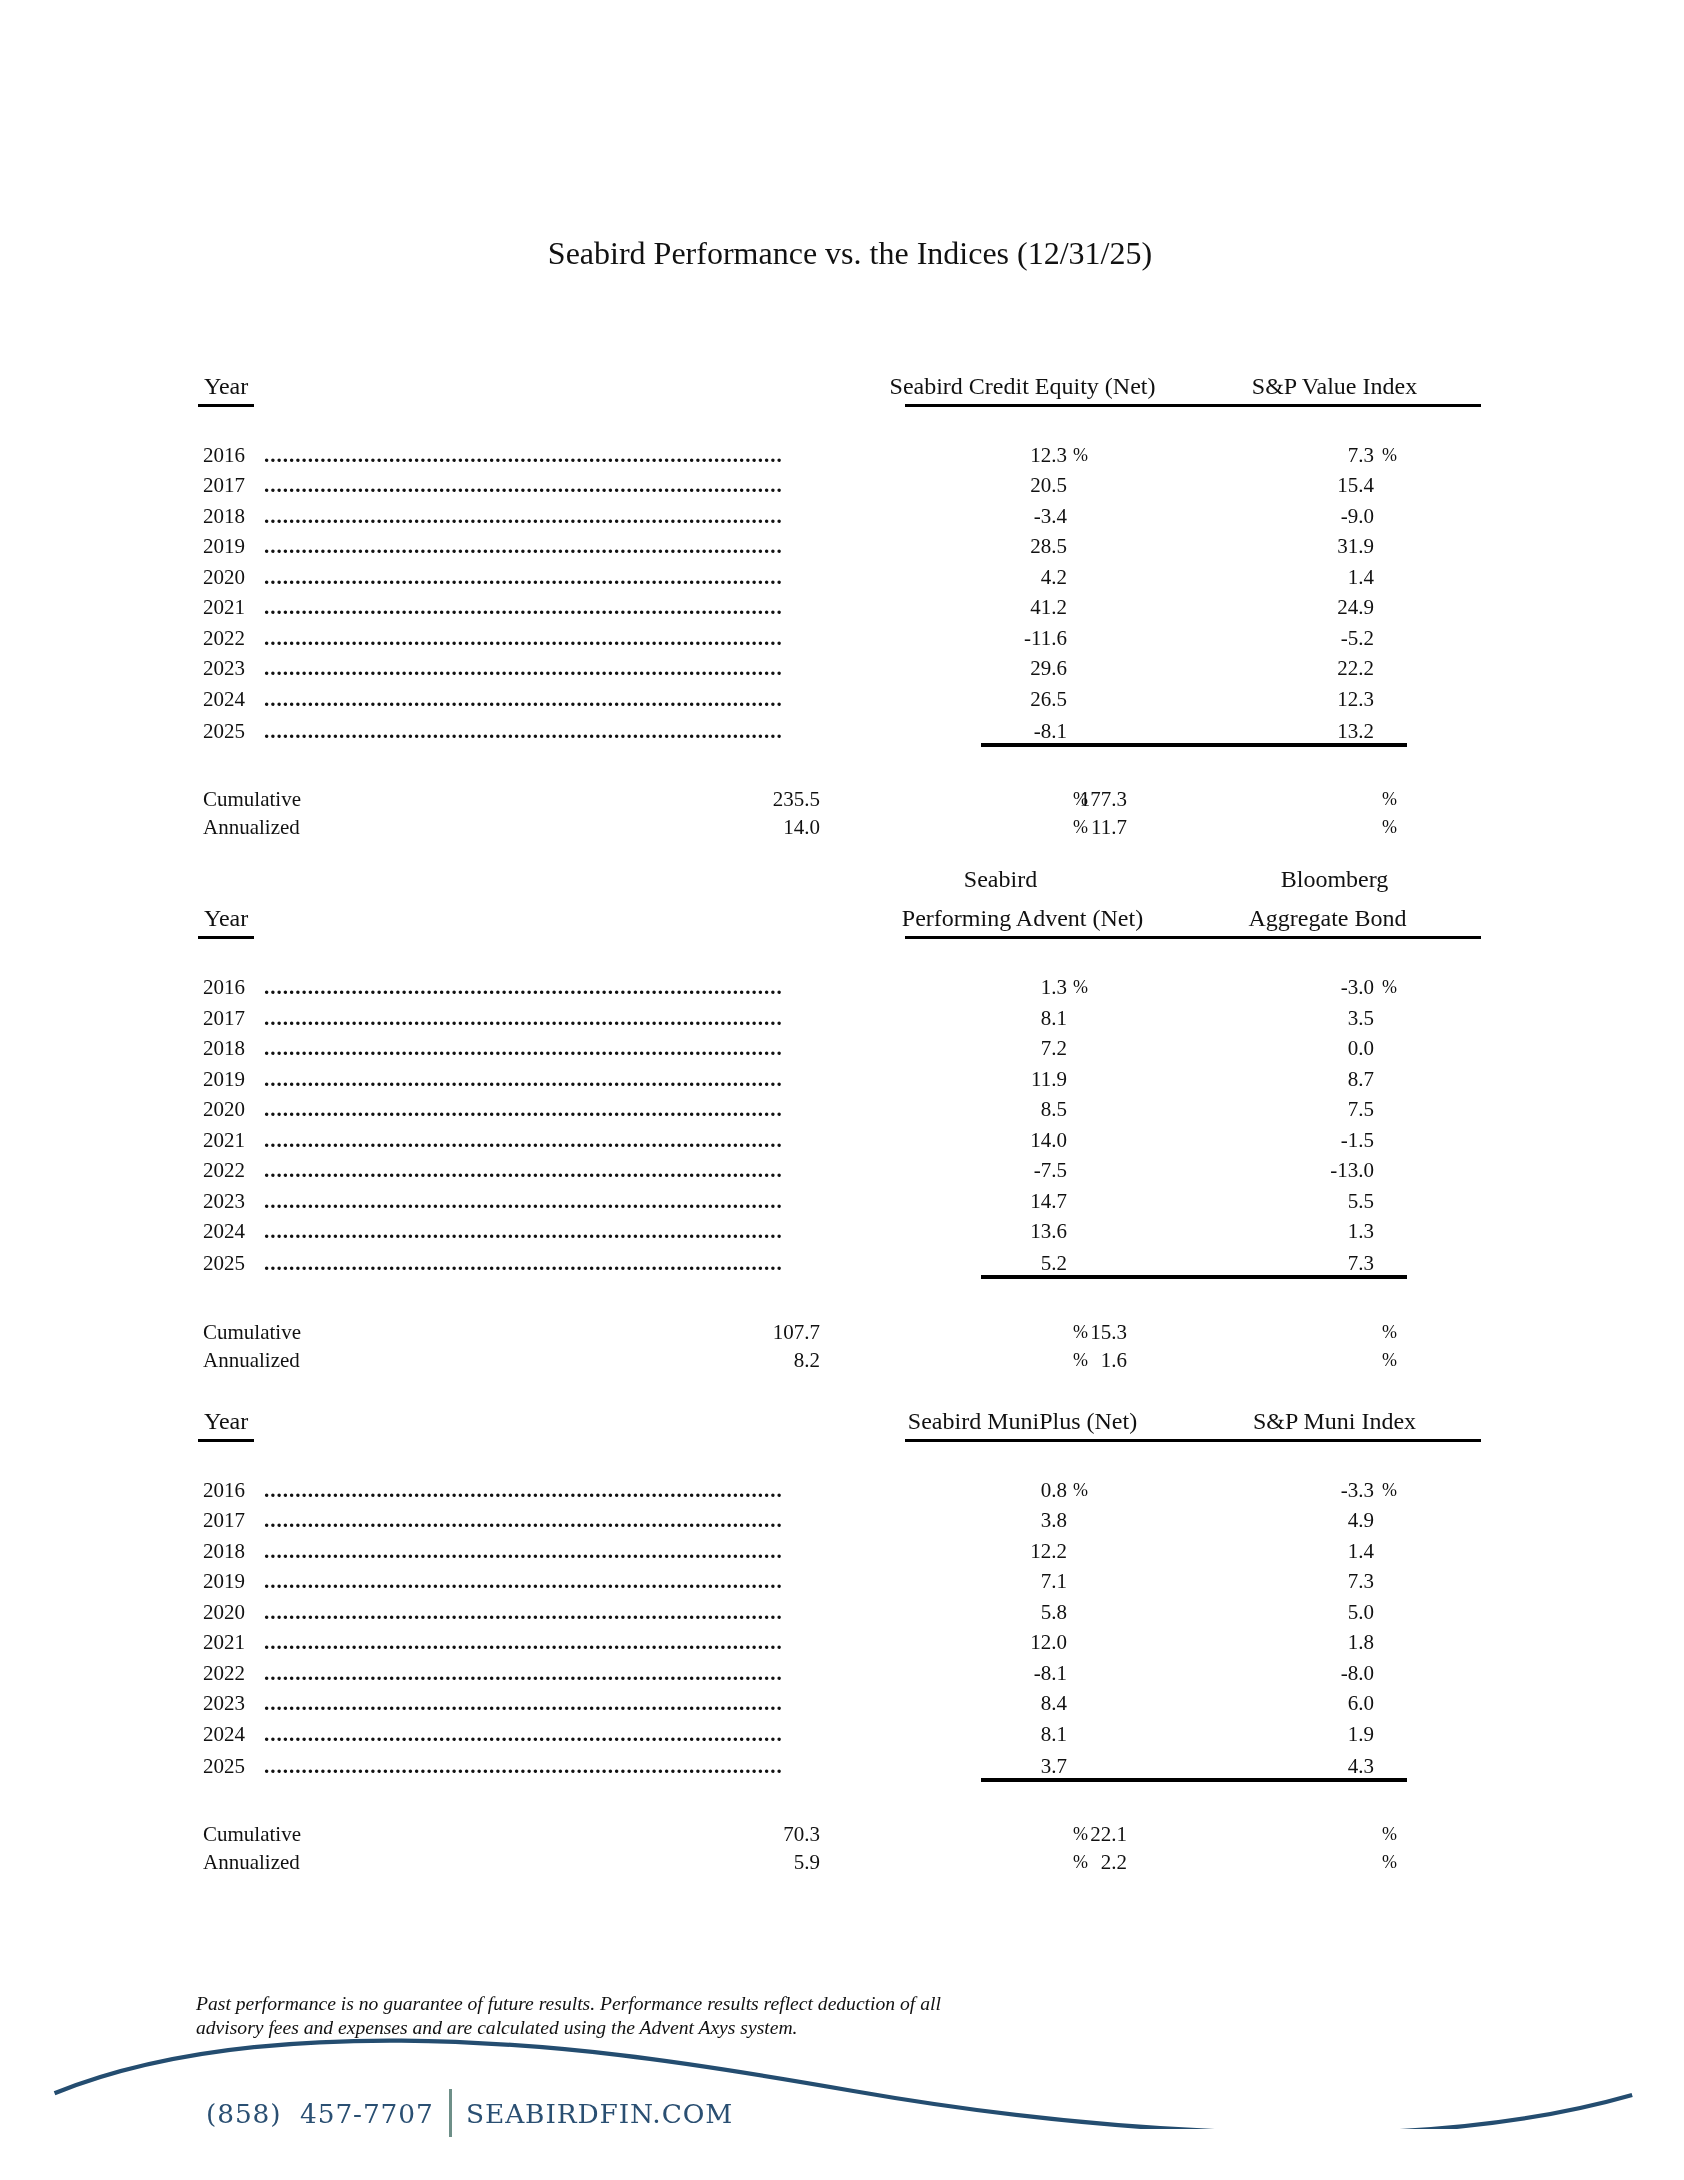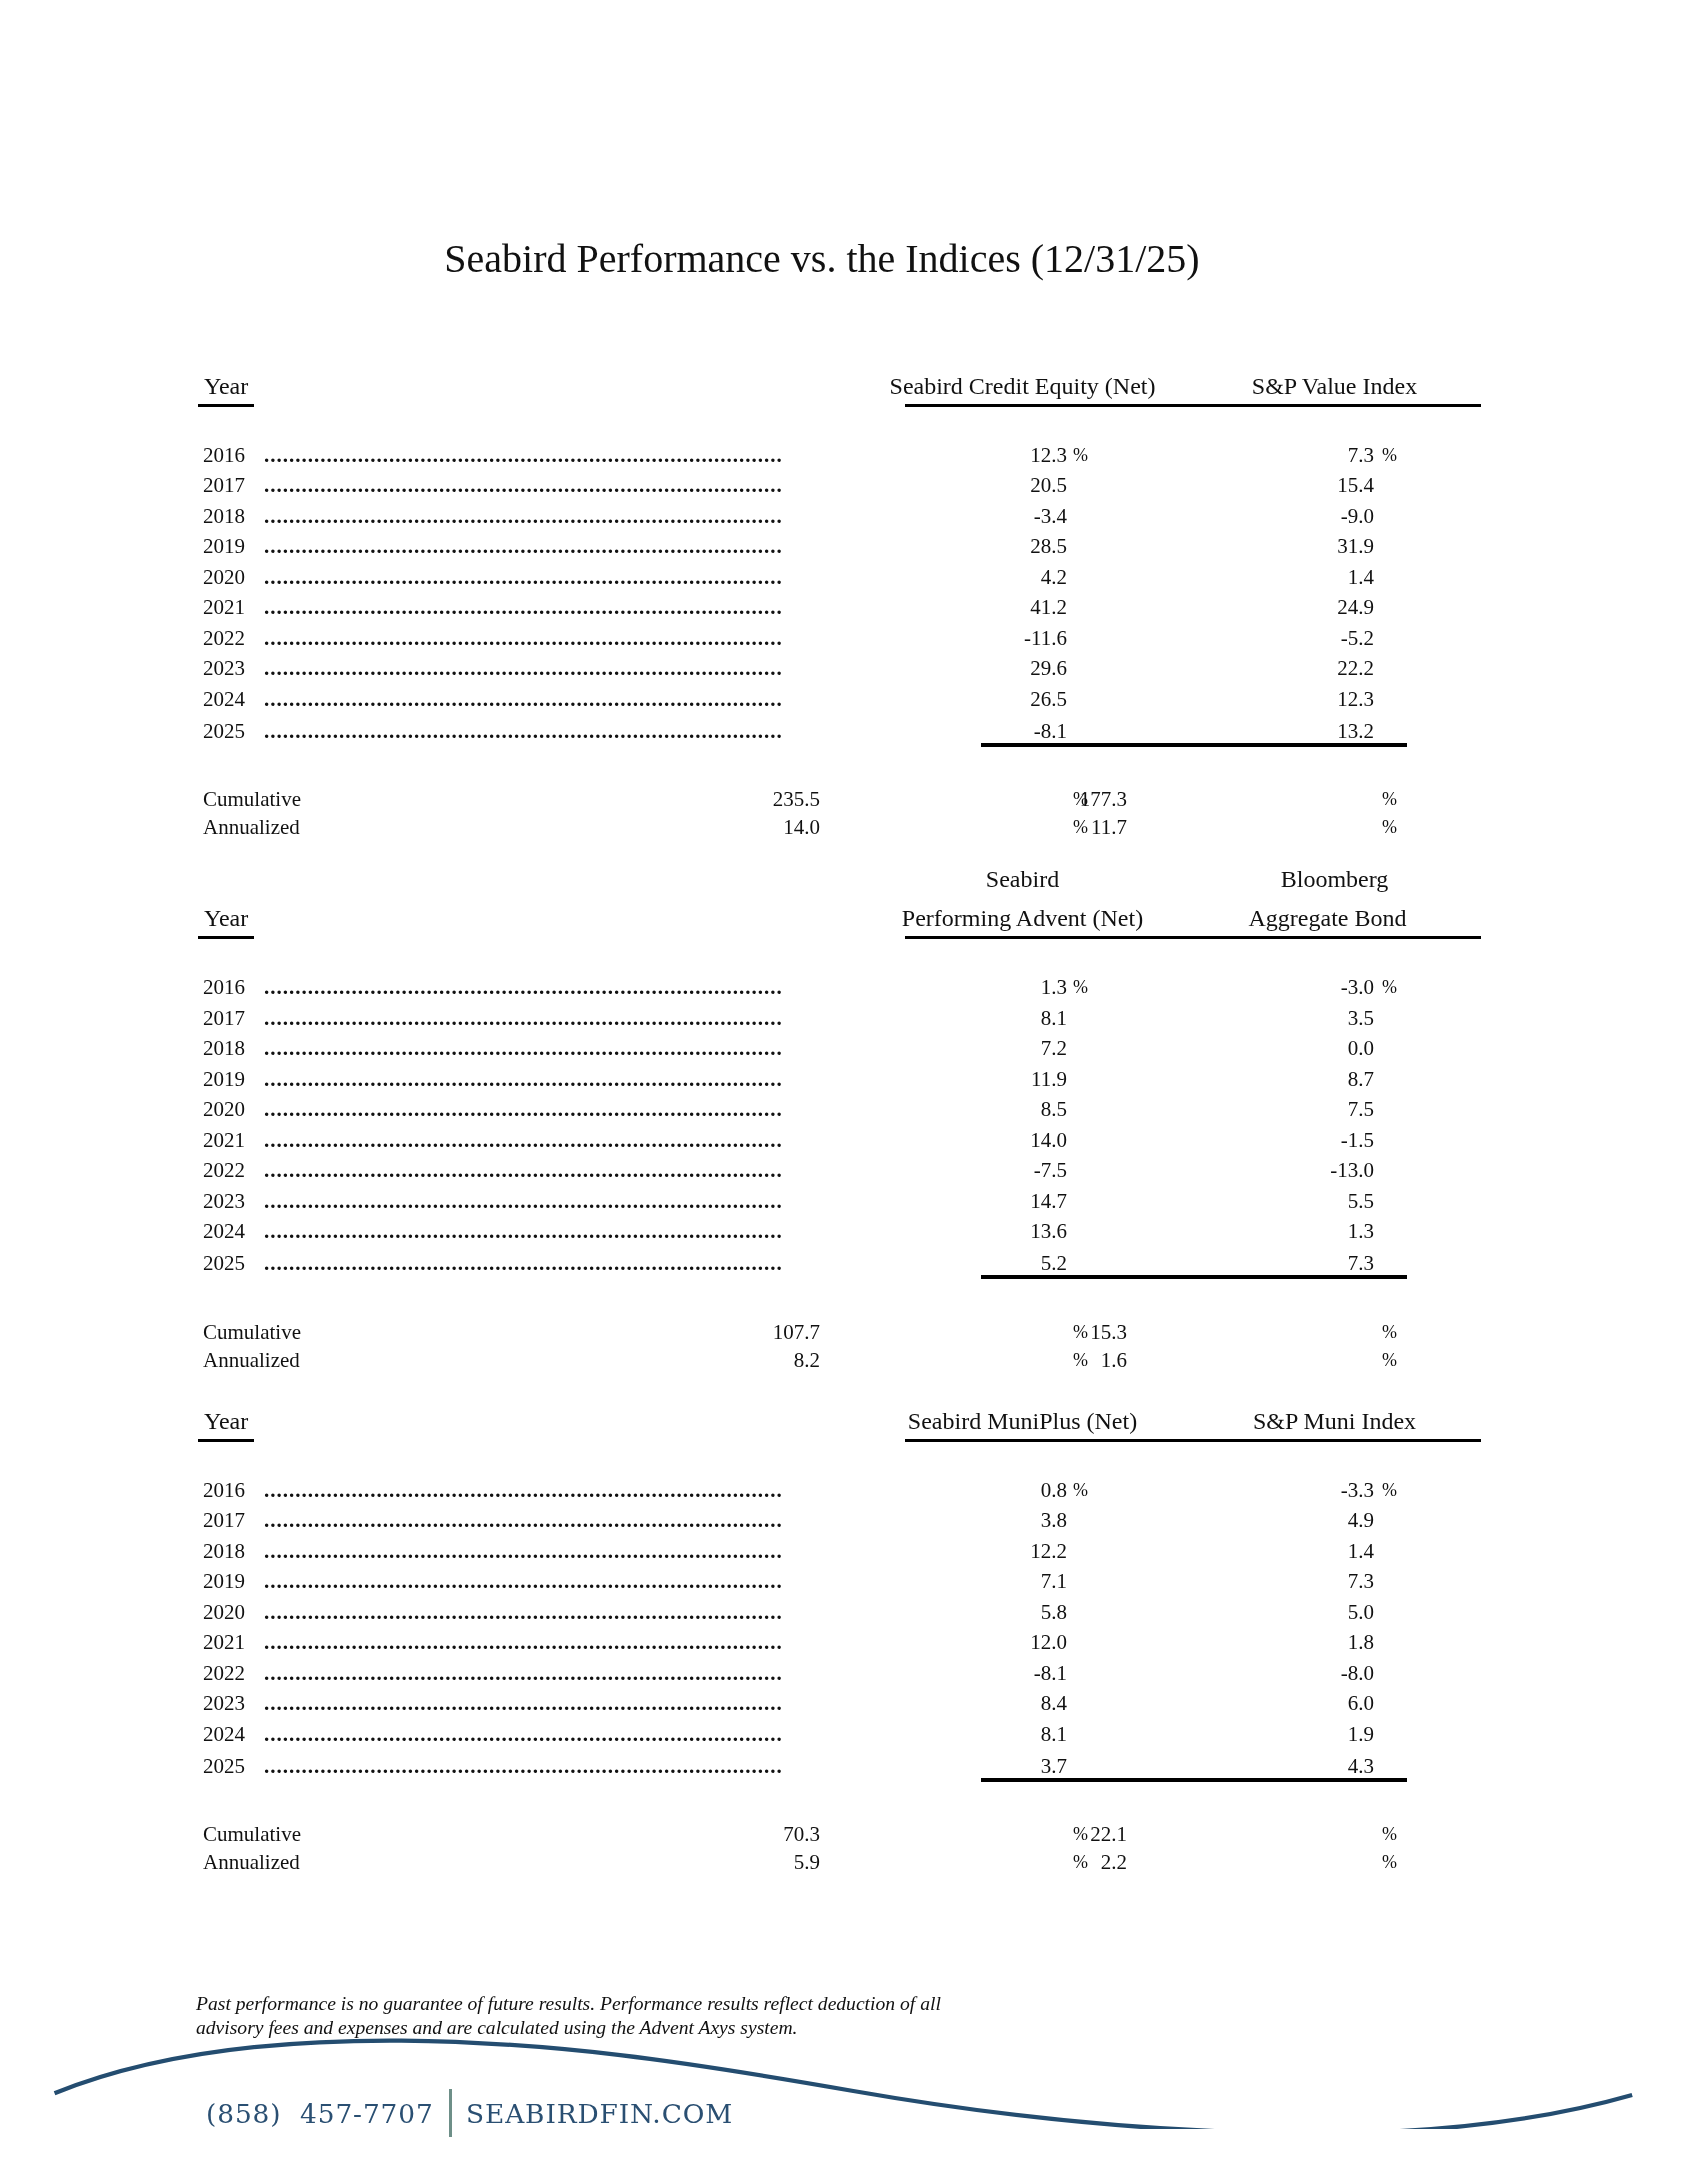--- a/index.html
+++ b/index.html
@@ -1,19 +1,19 @@
 <!DOCTYPE html>
 <html style="font-size:13.6px"><head>
 <meta charset="utf-8">
 <style>
   html, body { margin:0; padding:0; background:#ffffff; }
   body { width:1685px; height:2181px; position:relative; overflow:hidden;
          font-family:"Liberation Serif", serif; color:#111; }
   .abs { position:absolute; }
-  #title { top:235px; left:0; width:1644px; text-align:center; font-size:40px; }
+  #title { top:235px; left:0; width:1644px; text-align:center; font-size:32px;padding-left:28px; }
   .section { position:absolute; left:0; width:1685px; }
   .hdr-year { position:absolute; left:204px; font-size:24px; text-decoration:underline; text-underline-offset:5.1px; }
   .hdr-line { position:absolute; left:905px; width:576px; height:2.6px; background:#000; }
   .year-line { position:absolute; left:198px; width:56px; height:2.6px; background:#000; }
   .hdr-col { position:absolute; font-size:24px; white-space:nowrap; text-align:center; }
   .row { position:absolute; left:0; width:1685px; height:31px; font-size:21px; }
   .yr { position:absolute; left:203px; }
   .dots { position:absolute; left:264px; width:606px; overflow:hidden; white-space:nowrap;
           font-size:21px; letter-spacing:1px; font-weight:bold; }
   .v1 { position:absolute; right:618px; text-align:right; }
@@ -116,21 +116,21 @@
         <span class="v1">14.0</span>
         <span class="v2">11.7</span>
         <span class="pct p1" style="top: 1.7px;">%</span>
         <span class="pct p2" style="top: 1.7px;">%</span>
       </div>
     </div>
     <div class="section" style="top: 0px;">
       <div class="hdr-year abs" style="top: 905px; text-decoration: none;">Year</div>
       <div class="year-line" style="top: 936px;"></div>
       <div class="hdr-line" style="top: 936px;"></div>
-      <div class="hdr-col" style="top: 866px; left: 835px; width: 375px;">Seabird</div>
+      <div class="hdr-col" style="top: 866px; left: 813px; width: 375px;">Seabird</div>
       <div class="hdr-col" style="top: 905px; left: 835px; width: 375px;">Performing Advent (Net)</div>
       <div class="hdr-col" style="top: 866px; left: 1147px; width: 375px;">Bloomberg</div>
       <div class="hdr-col" style="top: 905px; left: 1140px; width: 375px;">Aggregate Bond</div>
       <div class="row" style="top: 975px;">
         <span class="yr">2016</span>
         <span class="dots">...................................................................................</span>
         <span class="v1">1.3</span>
         <span class="v2">-3.0</span>
         <span class="pct p1" style="top: 1.7px;">%</span>
         <span class="pct p2" style="top: 1.7px;">%</span>

